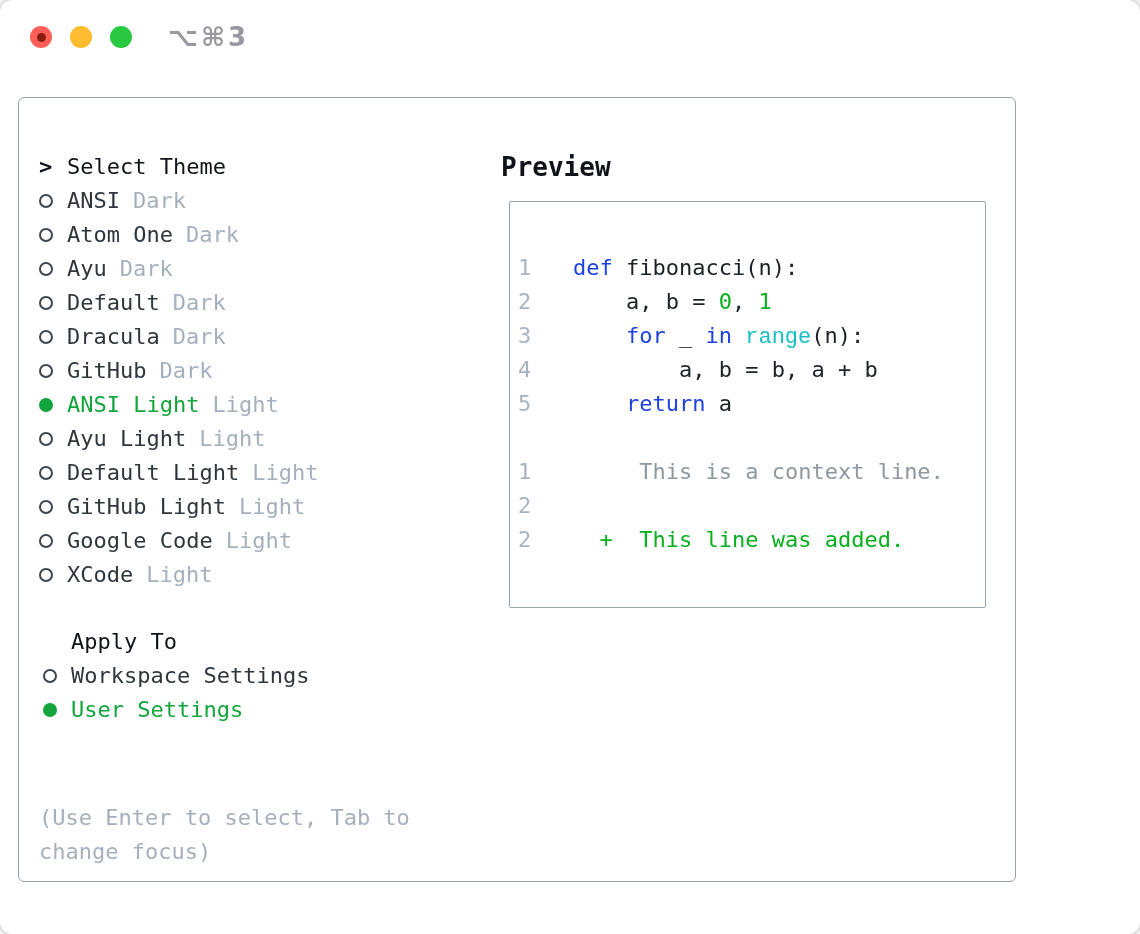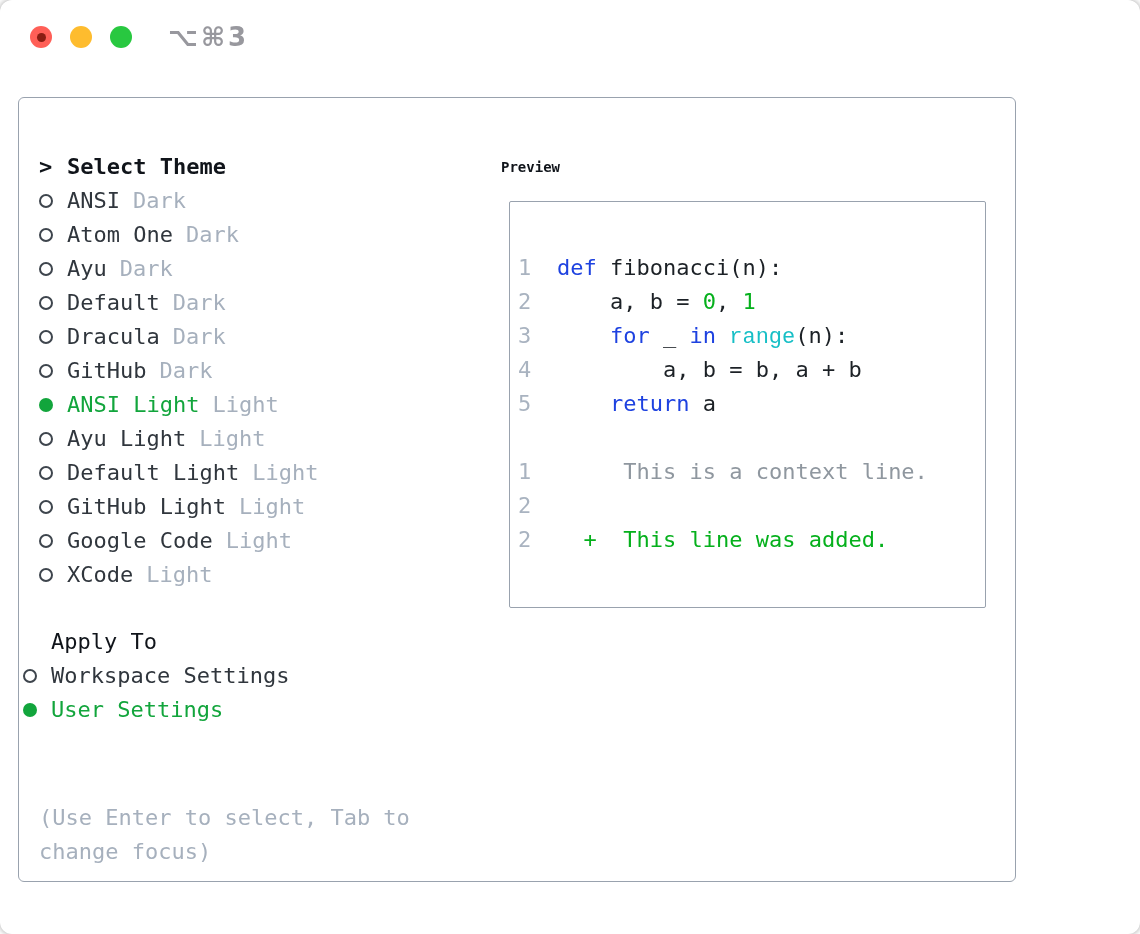--- a/index.html
+++ b/index.html
@@ -53,50 +53,50 @@
   .mark { width: 28px; display: flex; align-items: center; flex: none; }
   .arrow { font-weight: bold; color: var(--ink, #10141a); }
   .ring::before {
     content: ""; width: 10px; height: 10px;
     border: 2px solid #3e454d; border-radius: 50%;
   }
   .dot::before {
     content: ""; width: 14px; height: 14px;
     background: var(--selection-green, #12a53c); border-radius: 50%;
   }
-  .hdr { font-weight: bold; color: var(--ink, #10141a); text-align: right; }
+  .hdr { font-weight: normal; color: var(--ink, #10141a); text-align: right; }
   .tname { color: var(--name-gray, #30363d); white-space: pre; text-align: right; }
   .tname.sel { color: var(--selection-green, #12a53c); }
   .tvariant { color: var(--muted-gray, #a6b0bd); margin-left: 13px; white-space: pre; }
   .theme-list { position: absolute; left: 20px; top: 52px; }
-  .apply-box  { position: absolute; left: 4px; top: 527px; }
+  .apply-box  { position: absolute; left: 24px; top: 527px; }
   .help-text {
     position: absolute; left: 20px; top: 663px; width: 430px;
     font-size: 22px; line-height: 34px;
     color: var(--muted-gray, #a6b0bd);
     margin-top: 40px;
   }
   
   .preview-header {
     position: absolute; left: 482px; top: 52px; height: 34px;
-    font-size: 14px; line-height: 34px; font-weight: bold;
+    font-size: 26px; line-height: 34px; font-weight: bold;
     color: var(--ink, #10141a);
   }
   .preview-box {
     position: absolute; left: 490px; top: 103px;
     width: 477px; height: 407px;
     border: 1.5px solid var(--border-gray, #a0a9b4);
     border-radius: 2px;
     padding: 49px 0 0 8px;
     box-sizing: border-box;
     overflow: hidden;
   }
   .crow { display: flex; height: 34px; font-size: 22px; line-height: 34px; }
   .ln { width: 39px; flex: none; color: var(--line-number-gray, #a9b3c0); white-space: pre; }
-  .cl { white-space: pre; }
+  .cl { white-space: pre; margin-left: 16px; }
   .c-plain   { color: var(--plain-ink, #1c2126); }
   .c-kw      { color: var(--keyword-blue, #1e42e0); }
   .c-num     { color: var(--number-green, #05b01c); }
   .c-builtin { color: var(--builtin-cyan, #17bfc6); font-family: Liberation Mono, monospace; }
   .c-ctx     { color: var(--context-gray, #8f979f); }
   .c-del     { color: var(--deleted-red, #c02d1a); }
   .c-add     { color: var(--added-green, #05b01c); }
 </style>
 </head>
 <body>

